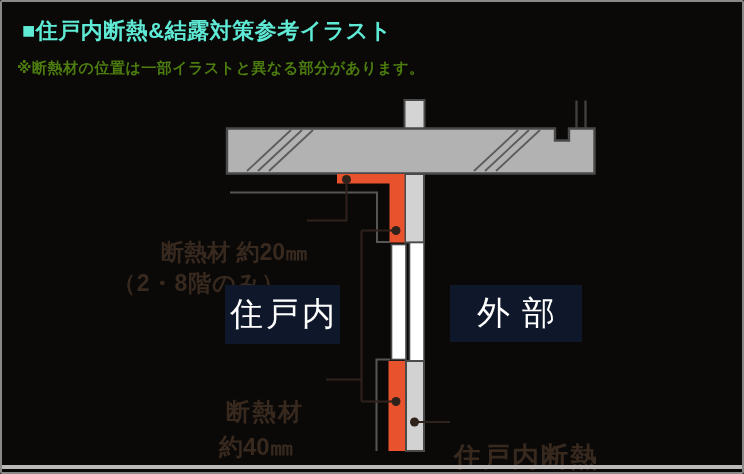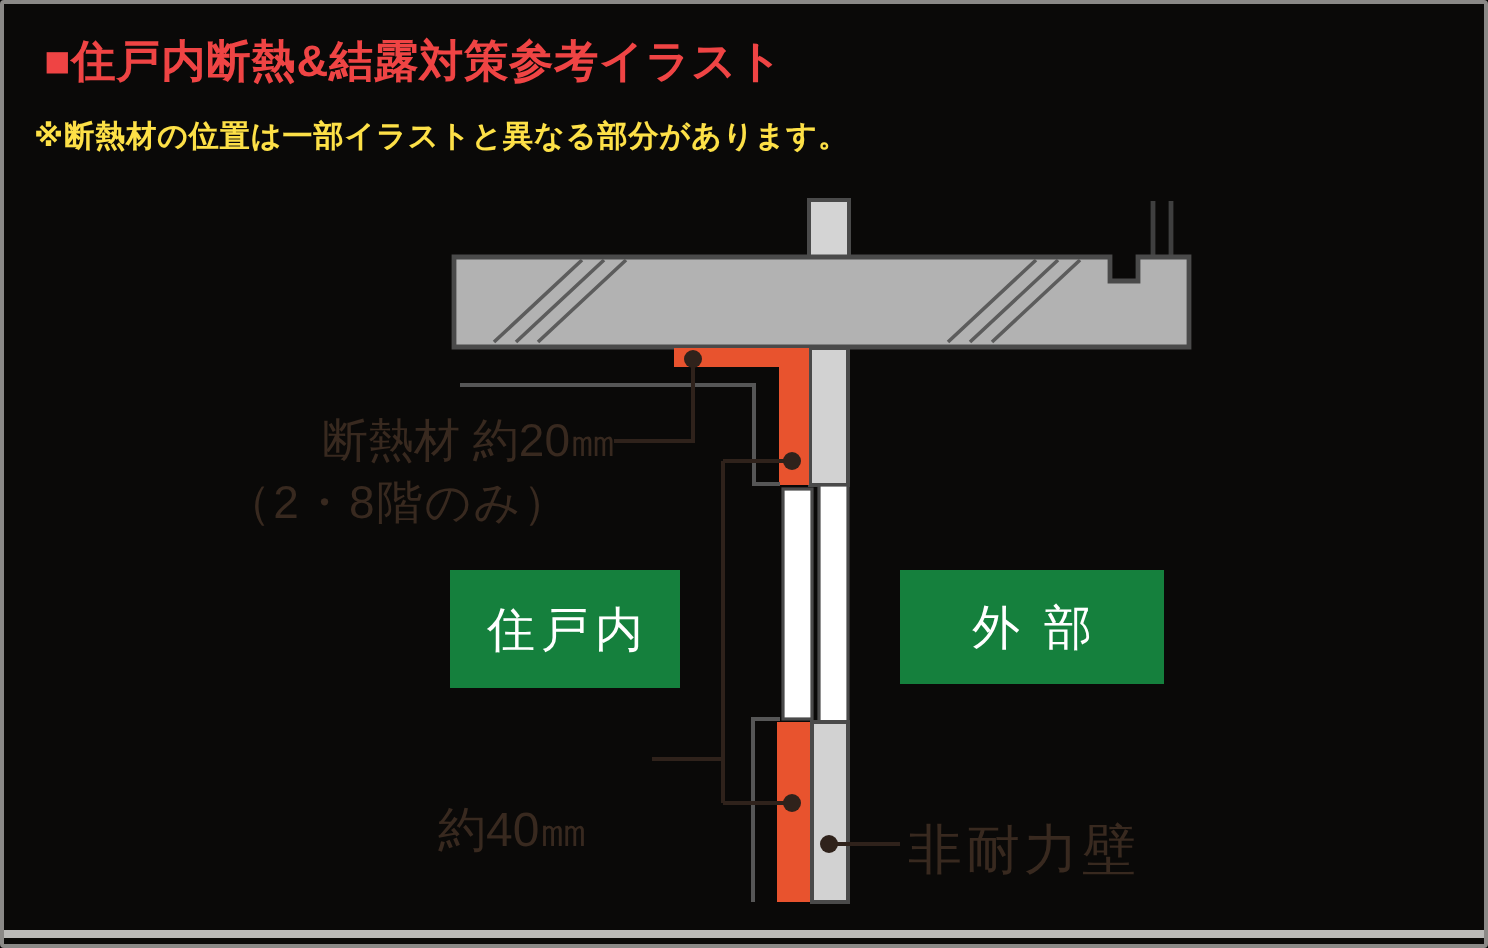--- a/index.html
+++ b/index.html
@@ -3,37 +3,37 @@
 <meta charset="utf-8">
 <style>
   html,body{margin:0;padding:0;background:#000;}
   #frame{
     position:relative;width:744px;height:474px;box-sizing:border-box;
     background:#0a0908;border:2px solid #8b8987;border-radius:2px;
     font-family:"Liberation Sans","DejaVu Sans",sans-serif;overflow:hidden;
   }
   .title{
     position:absolute;left:20px;top:14px;font-size:22px;font-weight:700;
-    color:#ef4444;letter-spacing:0.5px;white-space:nowrap;
+    color:#5eead4;letter-spacing:0.5px;white-space:nowrap;
   }
   .note{
     position:absolute;left:15px;top:57px;font-size:15px;font-weight:700;
-    color:#fde047;letter-spacing:0.5px;white-space:nowrap;
+    color:#4d7c0f;letter-spacing:0.5px;white-space:nowrap;
   }
   svg{position:absolute;left:0;top:0;}
-  .lbl{position:absolute;color:#38291f;white-space:nowrap;font-weight:400;}
+  .lbl{position:absolute;color:#38291f;white-space:nowrap;font-weight:700;margin-top:32px;}
   .lbl-20-1{left:100px;top:203px;width:206px;text-align:right;font-size:23px;}
   .lbl-20-2{left:100px;top:234px;width:194px;text-align:center;font-size:23px;letter-spacing:1px;}
   .lbl-40-1{left:224px;top:362px;font-size:24px;letter-spacing:2px;}
   .lbl-40-2{left:217px;top:397px;font-size:24px;text-align:right;}
   .lbl-hw{left:452px;top:405px;font-size:27px;letter-spacing:2px;}
   .zonebox{
-    position:absolute;background:#15803d;color:#ffffff;
+    position:absolute;background:#0f172a;color:#ffffff;
     display:flex;align-items:center;justify-content:center;
-    font-family:"Liberation Serif","DejaVu Serif",serif;font-size:24px;
+    font-family:"Liberation Serif","DejaVu Serif",serif;font-size:33px;
   }
   .zone-in{left:223px;top:283px;width:115px;height:59px;letter-spacing:3px;text-indent:3px;}
   .zone-out{left:448px;top:283px;width:132px;height:57px;letter-spacing:12px;text-indent:12px;}
   .bottom-strip{
     position:absolute;left:0;right:0;top:463px;height:4px;background:#bbbab8;
   }
 </style>
 </head>
 <body>
 
@@ -78,18 +78,19 @@
     <path d="M412.5,420 H448" stroke="#2f221b" stroke-width="2" fill="none"></path>
     <circle cx="412.5" cy="420" r="4.5" fill="#2f221b"></circle>
   </svg>
 
   <div class="lbl lbl-20-1">断熱材 約20㎜</div>
   <div class="lbl lbl-20-2">（2・8階のみ）</div>
 
   <div class="zonebox zone-in">住戸内</div>
   <div class="zonebox zone-out">外部</div>
 
+  <div class="lbl lbl-40-1">断熱材</div>
   <div class="lbl lbl-40-2">約40㎜</div>
 
-  <div class="lbl lbl-hw">非耐力壁</div>
+  <div class="lbl lbl-hw">住戸内断熱</div>
 
   <div class="bottom-strip"></div>
 </div>
 
 </body></html>

